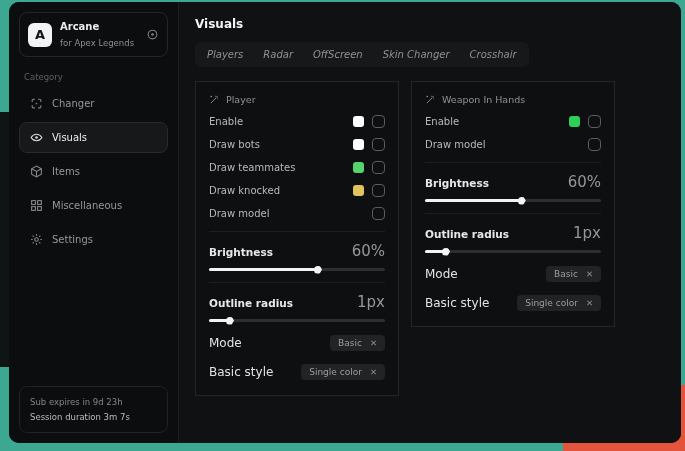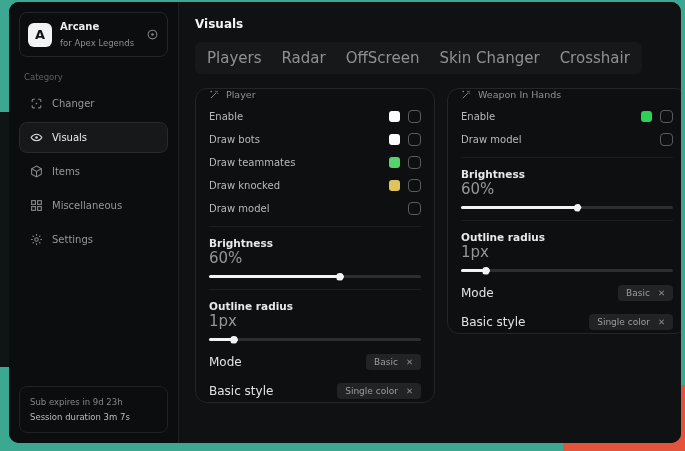--- a/index.html
+++ b/index.html
@@ -56,47 +56,47 @@
 
   
   .main { flex:1; background:#101113; padding:15px 16px; }
   .page-title { font-size:12px; font-weight:bold; color:#f1f2f3; }
 
   .tabbar {
     margin-top:11px; display:inline-flex; align-items:center;
     background:#17181a; border-radius:6px; padding:3px; gap:2px;
   }
   .tab {
-    font-size:15px; color:#8f9295; padding:4px 9px; border-radius:5px; white-space:nowrap;
+    font-size:10px; color:#8f9295; padding:4px 9px; border-radius:5px; white-space:nowrap;font-style:italic;
   }
   .tab.active { background:#3b3d40; color:#ffffff; font-weight:bold; }
 
   .panels { display:flex; gap:12px; margin-top:14px; align-items:flex-start; }
   .panel {
-    width:240px; background:#0e0f11; border:1px solid #232527; border-radius:12px;
-    padding:0 13px;
+    width:204px; background:#0e0f11; border:1px solid #232527; border-radius:0;
+    padding:12px 13px;
   }
   .panel-head {
     display:flex; align-items:center; gap:6px; color:#8f9396; font-size:9.5px;
     margin-bottom:4px;
   }
   .panel-head .ic { display:flex; color:#8f9396; }
 
   .trow {
     display:flex; align-items:center; justify-content:space-between; margin:10px 0;gap:48px;
   }
   .trow .tlabel { font-size:10px; color:#b7babc; }
   .tctrl { display:flex; align-items:center; gap:8px; }
   .swatch { width:11px; height:11px; border-radius:3px; }
   .checkbox { width:13px; height:13px; border:1.5px solid #595d60; border-radius:4px; background:transparent; }
 
   .divider { border:none; border-top:1px solid #1c1e20; margin:11px 0 0; }
 
   .srow { margin:10px 0 4px; }
-  .srow .shead { display:flex; justify-content:space-between; align-items:baseline;flex-direction:column; }
+  .srow .shead { display:flex; justify-content:space-between; align-items:baseline; }
   .srow .slabel { font-size:10.5px; color:#e7e8e9; font-weight:bold; }
   .srow .svalue { font-size:15px; color:#94979a; }
   .track { position:relative; margin-top:8px; height:3px; background:#2c2e30; border-radius:2px; }
   .fill { position:absolute; left:0; top:0; height:3px; background:#f2f3f4; border-radius:2px; }
   .thumb {
     position:absolute; top:-2.5px; width:8px; height:8px; background:#f2f3f4;
     border-radius:50% 50% 50% 50%; clip-path:polygon(0 0,70% 0,100% 50%,70% 100%,0 100%);
   }
 
   .crow { display:flex; align-items:center; justify-content:space-between; margin:13px 0 3px; }

